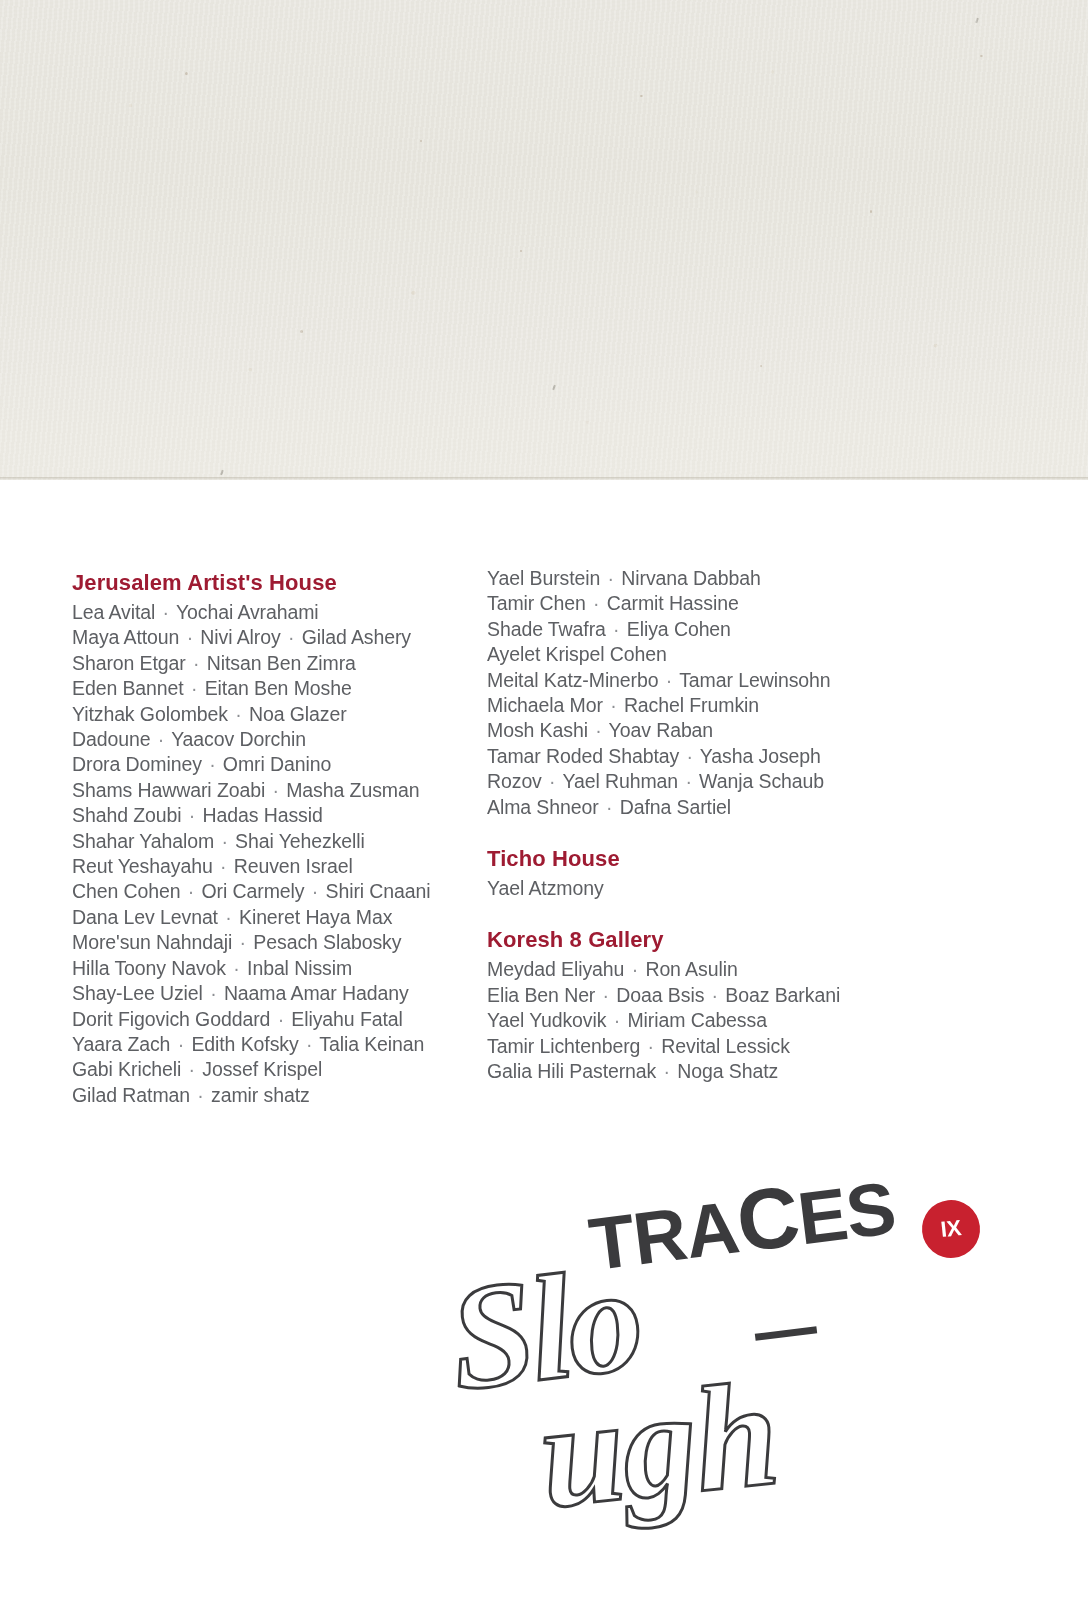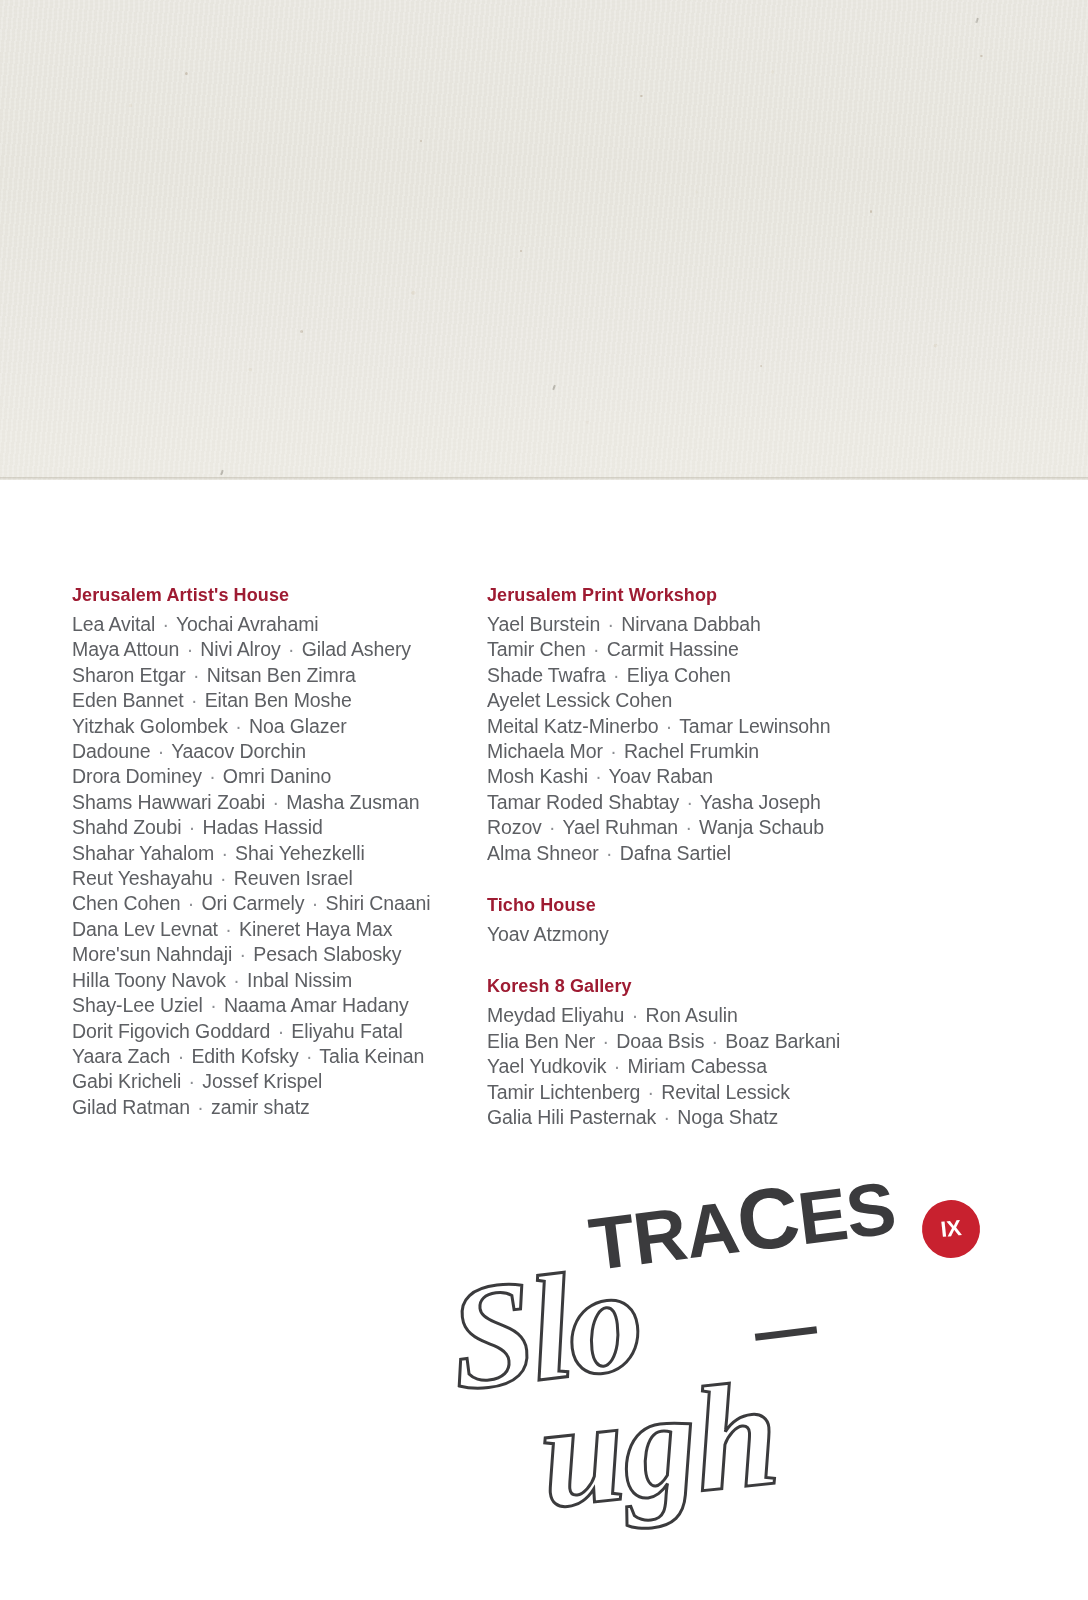--- a/index.html
+++ b/index.html
@@ -70,24 +70,24 @@
   }
   #col-left  { left: 72px;  width: 400px; }
   #col-right { left: 487px; width: 420px; }
 
   .group { margin-bottom: 26px; }
   .group:last-child { margin-bottom: 0; }
 
   .group-title {
     font-family: "Liberation Sans", sans-serif;
     font-weight: bold;
-    font-size: 18px;
+    font-size: 22px;
     color: #9e1b32;
     letter-spacing: 0.1px;
-    margin: 16px 0 4px 0;
+    margin: 4px 0 4px 0;
     line-height: 26px;
   }
   .name-line {
     font-family: "Liberation Sans", sans-serif;
     font-size: 19.5px;
     color: #5d5f63;
     line-height: 25.4px;
     white-space: nowrap;
     letter-spacing: -0.1px;
   }
@@ -217,36 +217,35 @@
       <div class="name-line">Yaara Zach <span class="sep">·</span> Edith Kofsky <span class="sep">·</span> Talia Keinan</div>
       <div class="name-line">Gabi Kricheli <span class="sep">·</span> Jossef Krispel</div>
       <div class="name-line">Gilad Ratman <span class="sep">·</span> zamir shatz</div>
     </div>
 
   </div>
 
   <div class="col" id="col-right">
 
     <div class="group">
-      <div class="group-title">Jerusalem Print Workshop</div>
       <div class="name-line">Yael Burstein <span class="sep">·</span> Nirvana Dabbah</div>
       <div class="name-line">Tamir Chen <span class="sep">·</span> Carmit Hassine</div>
       <div class="name-line">Shade Twafra <span class="sep">·</span> Eliya Cohen</div>
-      <div class="name-line">Ayelet Lessick Cohen</div>
+      <div class="name-line">Ayelet Krispel Cohen</div>
       <div class="name-line">Meital Katz-Minerbo <span class="sep">·</span> Tamar Lewinsohn</div>
       <div class="name-line">Michaela Mor <span class="sep">·</span> Rachel Frumkin</div>
       <div class="name-line">Mosh Kashi <span class="sep">·</span> Yoav Raban</div>
       <div class="name-line">Tamar Roded Shabtay <span class="sep">·</span> Yasha Joseph</div>
       <div class="name-line">Rozov <span class="sep">·</span> Yael Ruhman <span class="sep">·</span> Wanja Schaub</div>
       <div class="name-line">Alma Shneor <span class="sep">·</span> Dafna Sartiel</div>
     </div>
 
     <div class="group">
       <div class="group-title">Ticho House</div>
-      <div class="name-line">Yoav Atzmony</div>
+      <div class="name-line">Yael Atzmony</div>
     </div>
 
     <div class="group">
       <div class="group-title">Koresh 8 Gallery</div>
       <div class="name-line">Meydad Eliyahu <span class="sep">·</span> Ron Asulin</div>
       <div class="name-line">Elia Ben Ner <span class="sep">·</span> Doaa Bsis <span class="sep">·</span> Boaz Barkani</div>
       <div class="name-line">Yael Yudkovik <span class="sep">·</span> Miriam Cabessa</div>
       <div class="name-line">Tamir Lichtenberg <span class="sep">·</span> Revital Lessick</div>
       <div class="name-line">Galia Hili Pasternak <span class="sep">·</span> Noga Shatz</div>
     </div>

